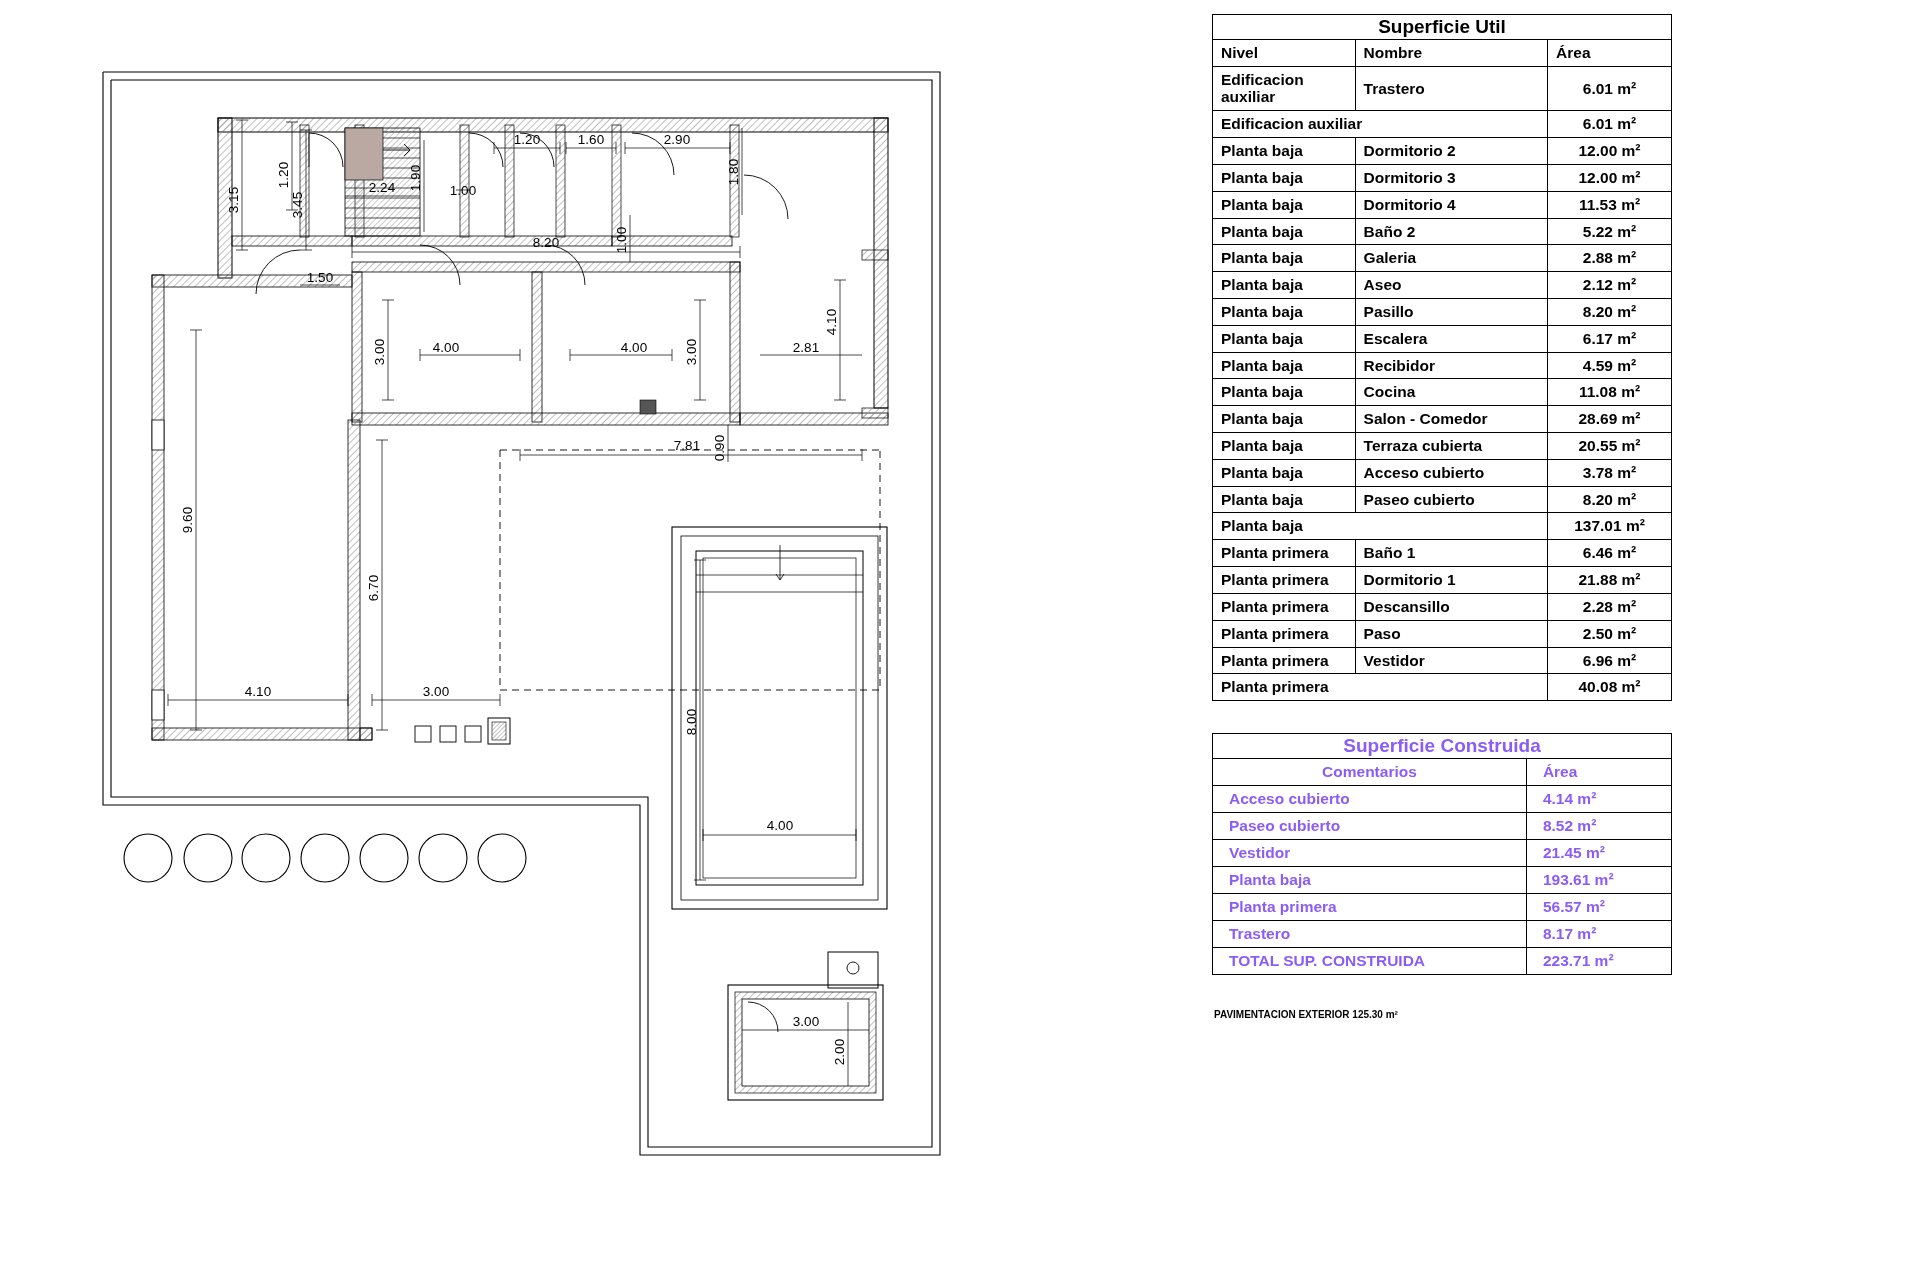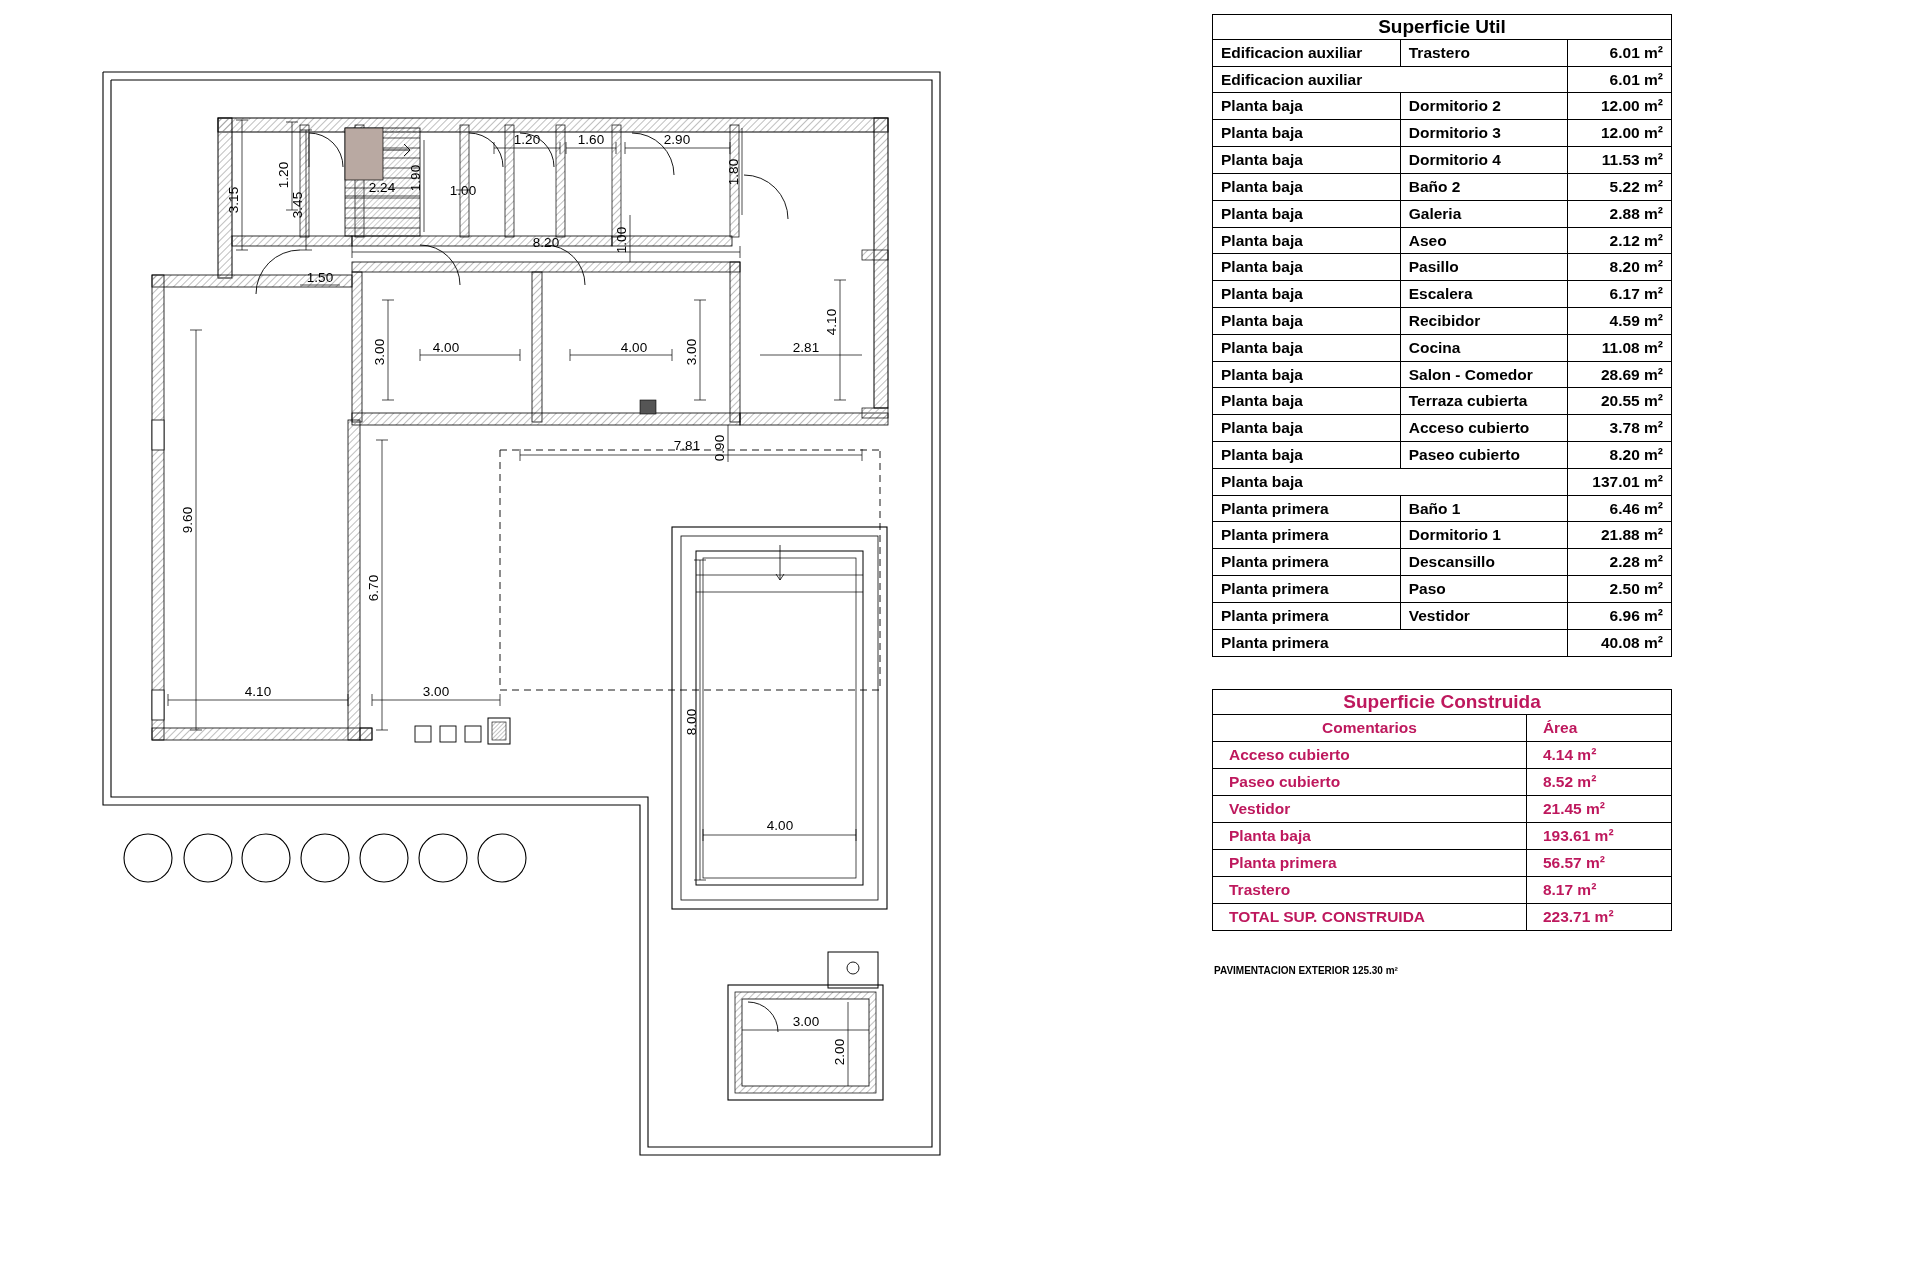--- a/index.html
+++ b/index.html
@@ -53,28 +53,28 @@
   }
   .ttl {
     text-align: center;
     font-size: 19px;
     padding: 1px 4px !important;
   }
   .hdr td { font-weight: bold; }
   .col-nivel { width: 135px; }
   .col-nombre { width: 195px; }
   .col-area { width: 120px; text-align: left; }
-  .area { text-align: right; }
+  .area { text-align: center; }
   .two-line { line-height: 1.25; }
 
   table.sup2 {
     border-collapse: collapse;
     width: 460px;
     font-size: 15.5px;
-    color: #be185d;
+    color: #8b5cf6;
     margin-top: 32px;
   }
   table.sup2 td {
     border: 1px solid #000;
     padding: 4px 16px;
     font-weight: bold;
   }
   .c-com { width: 330px; text-align: center; }
   .c-com-l { width: 330px; text-align: left; }
   .c-area { width: 130px; text-align: left; }
@@ -349,20 +349,25 @@
     </svg>
   </div>
 
   <div class="tables">
 
     <table class="sup">
       <tbody>
           <tr>
         <td class="ttl" colspan="3">Superficie Util</td>
       </tr>
+      <tr class="hdr">
+        <td class="col-nivel">Nivel</td>
+        <td class="col-nombre">Nombre</td>
+        <td class="col-area">Área</td>
+      </tr>
 
       <tr>
         <td class="two-line">Edificacion auxiliar</td>
         <td>Trastero</td>
         <td class="area">6.01 m²</td>
       </tr>
       <tr>
         <td colspan="2">Edificacion auxiliar</td>
         <td class="area">6.01 m²</td>
       </tr>

